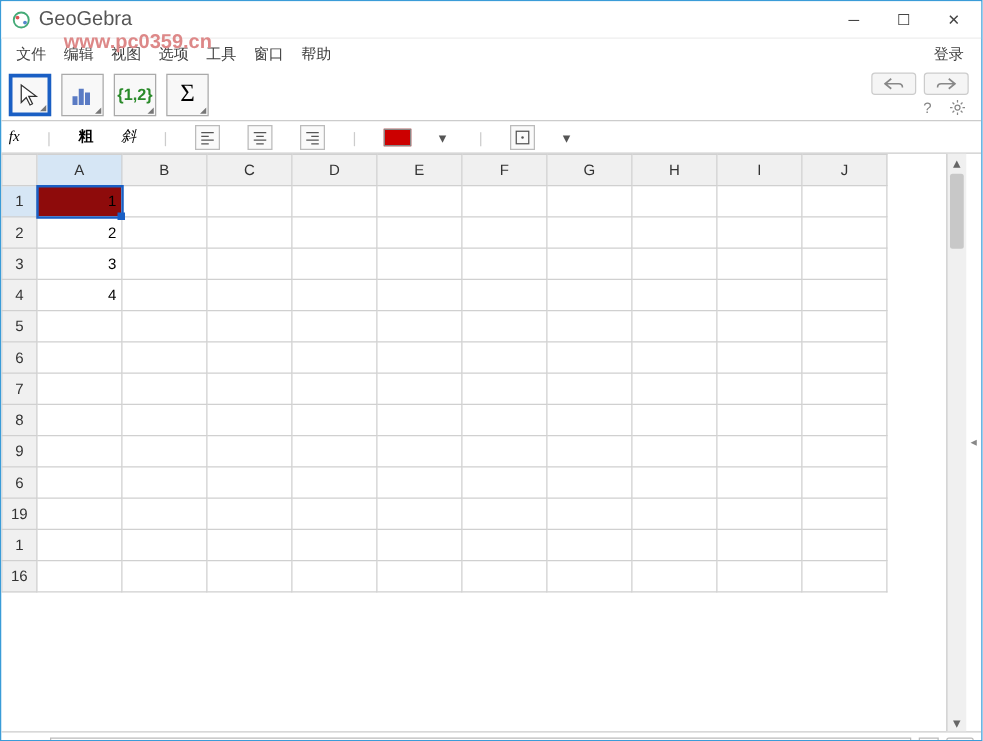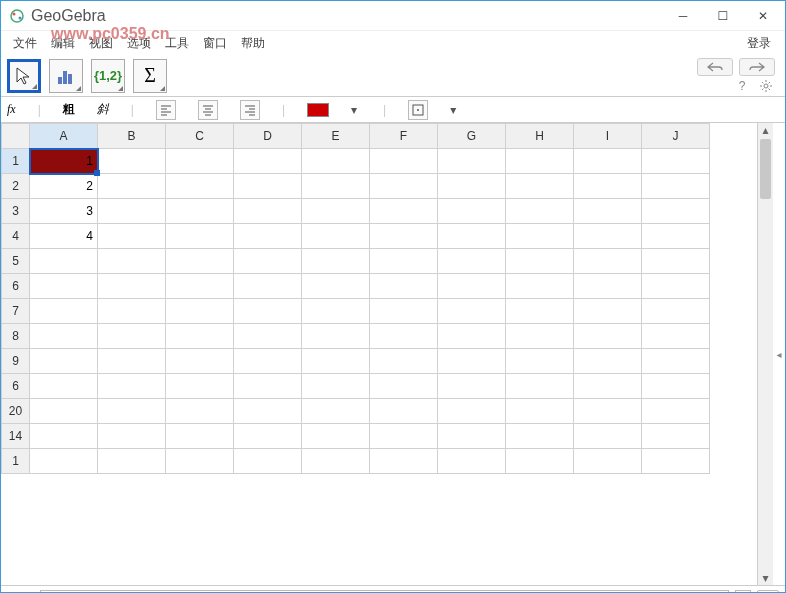--- a/index.html
+++ b/index.html
@@ -309,47 +309,47 @@
             <td class="cell"></td>
             <td class="cell"></td>
             <td class="cell"></td>
             <td class="cell"></td>
             <td class="cell"></td>
             <td class="cell"></td>
             <td class="cell"></td>
             <td class="cell"></td>
           </tr>
           <tr>
-            <th class="rowhdr ">20</th>
-            <td class="cell"></td>
-            <td class="cell"></td>
-            <td class="cell"></td>
-            <td class="cell"></td>
-            <td class="cell"></td>
-            <td class="cell"></td>
-            <td class="cell"></td>
-            <td class="cell"></td>
-            <td class="cell"></td>
-            <td class="cell"></td>
-          </tr>
-          <tr>
-            <th class="rowhdr ">14</th>
+            <th class="rowhdr ">19</th>
             <td class="cell"></td>
             <td class="cell"></td>
             <td class="cell"></td>
             <td class="cell"></td>
             <td class="cell"></td>
             <td class="cell"></td>
             <td class="cell"></td>
             <td class="cell"></td>
             <td class="cell"></td>
             <td class="cell"></td>
           </tr>
           <tr>
             <th class="rowhdr ">1</th>
+            <td class="cell"></td>
+            <td class="cell"></td>
+            <td class="cell"></td>
+            <td class="cell"></td>
+            <td class="cell"></td>
+            <td class="cell"></td>
+            <td class="cell"></td>
+            <td class="cell"></td>
+            <td class="cell"></td>
+            <td class="cell"></td>
+          </tr>
+          <tr>
+            <th class="rowhdr ">16</th>
             <td class="cell"></td>
             <td class="cell"></td>
             <td class="cell"></td>
             <td class="cell"></td>
             <td class="cell"></td>
             <td class="cell"></td>
             <td class="cell"></td>
             <td class="cell"></td>
             <td class="cell"></td>
             <td class="cell"></td>

